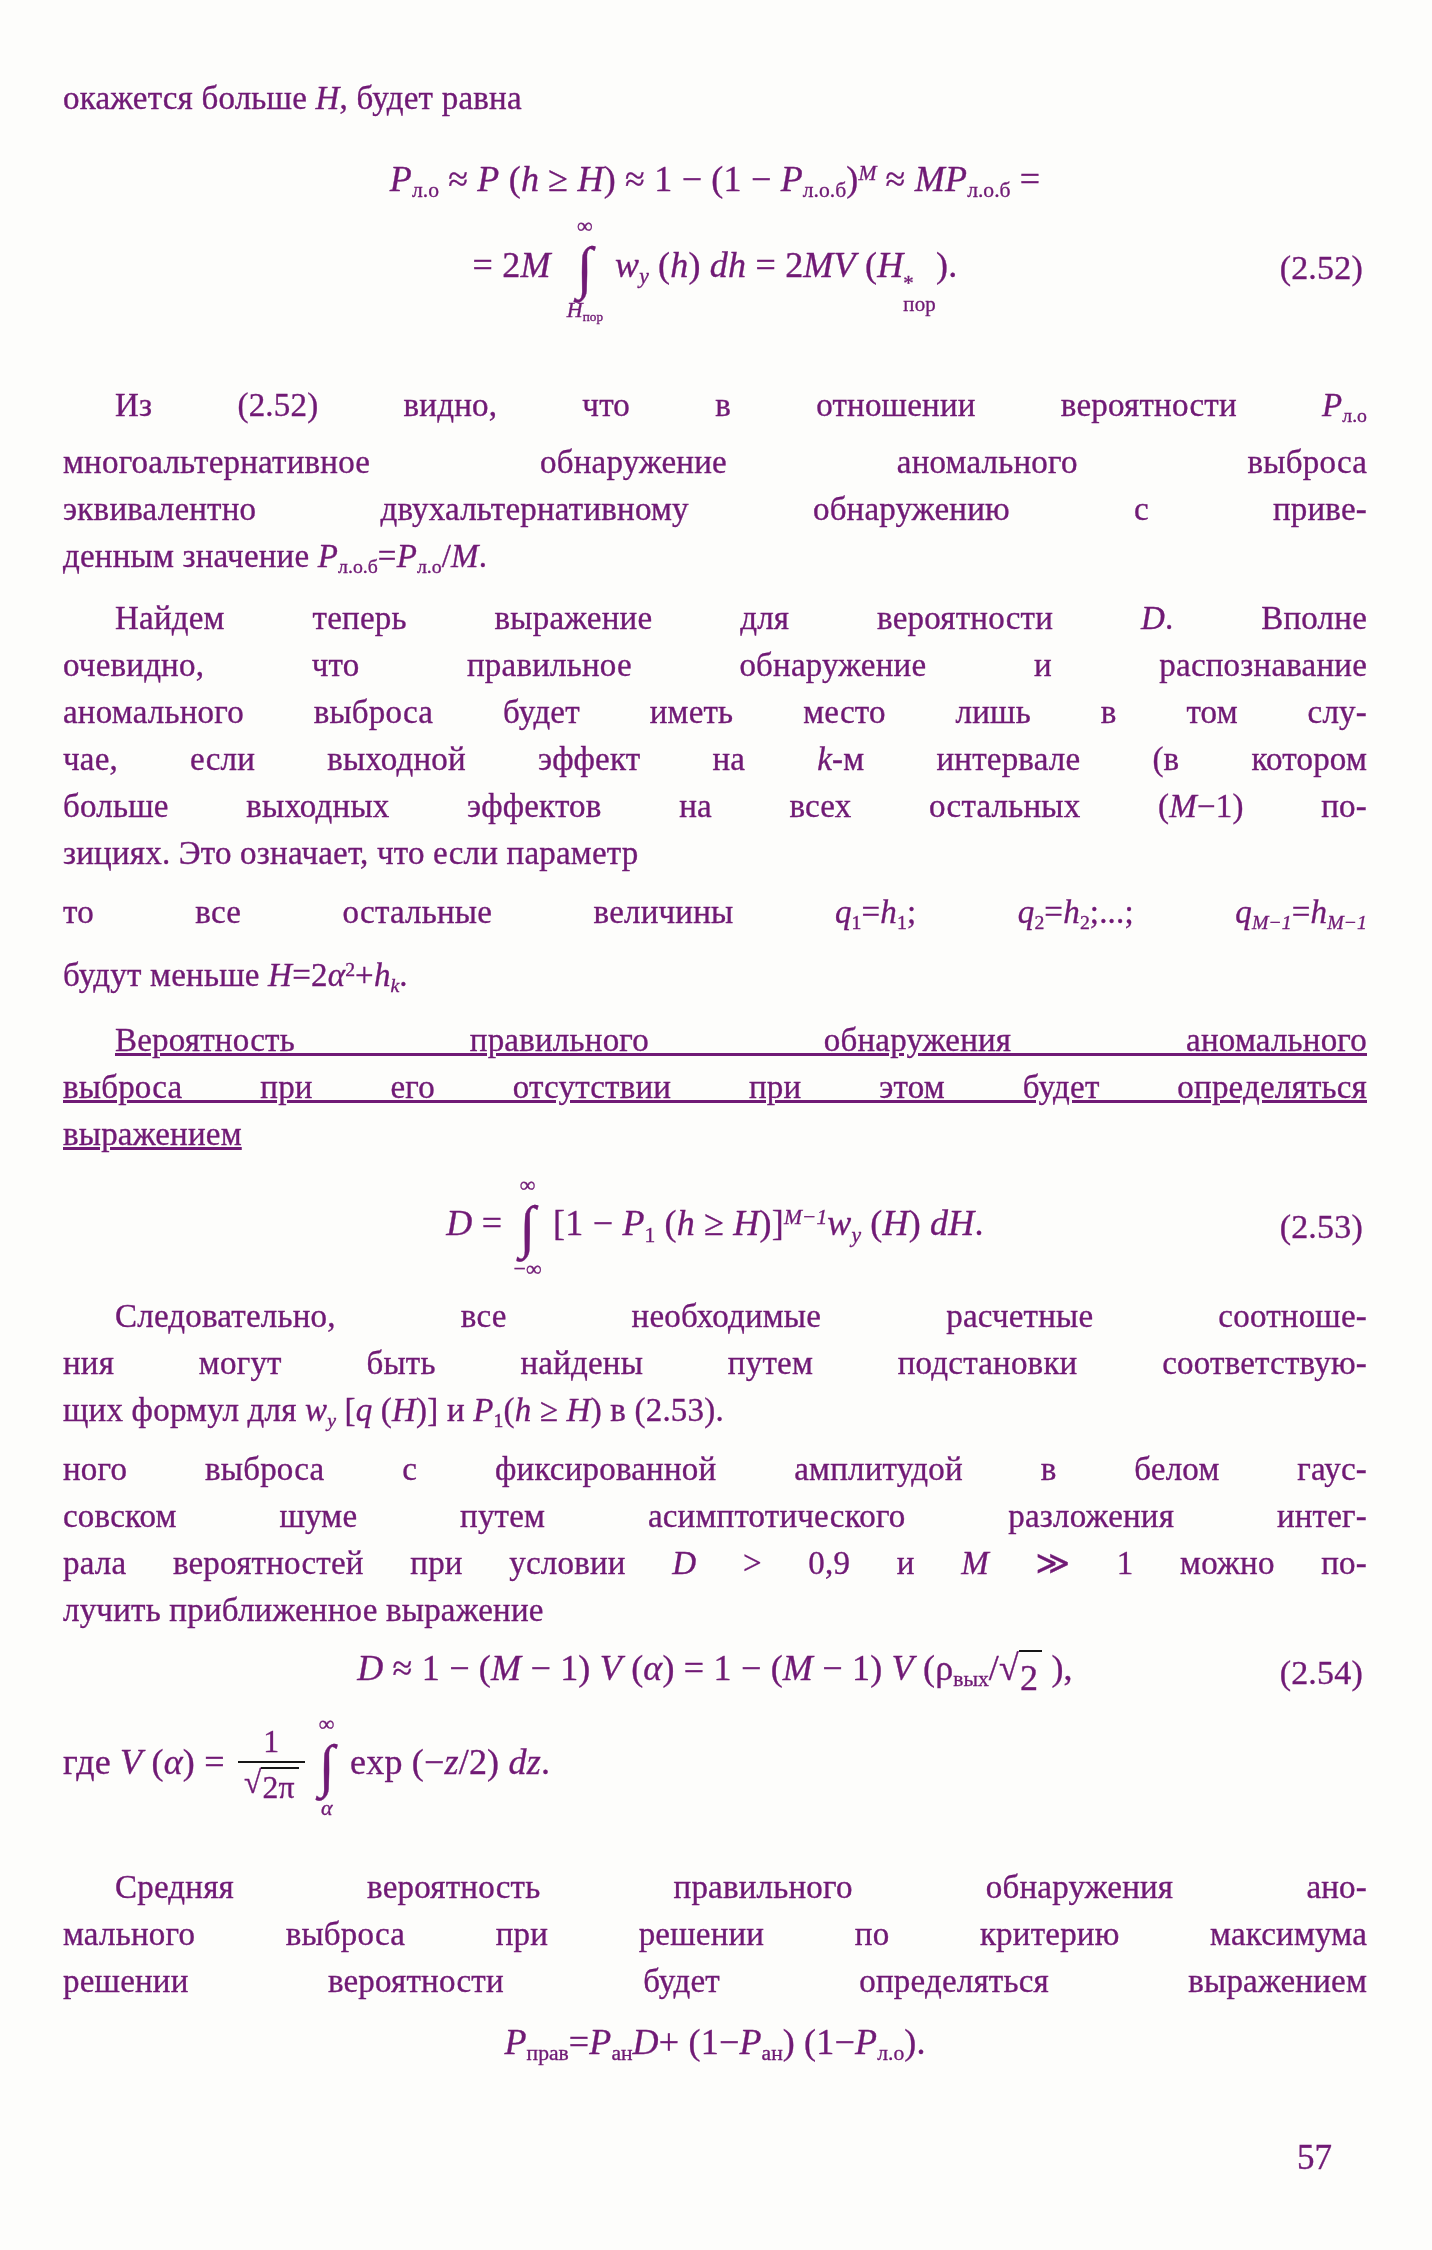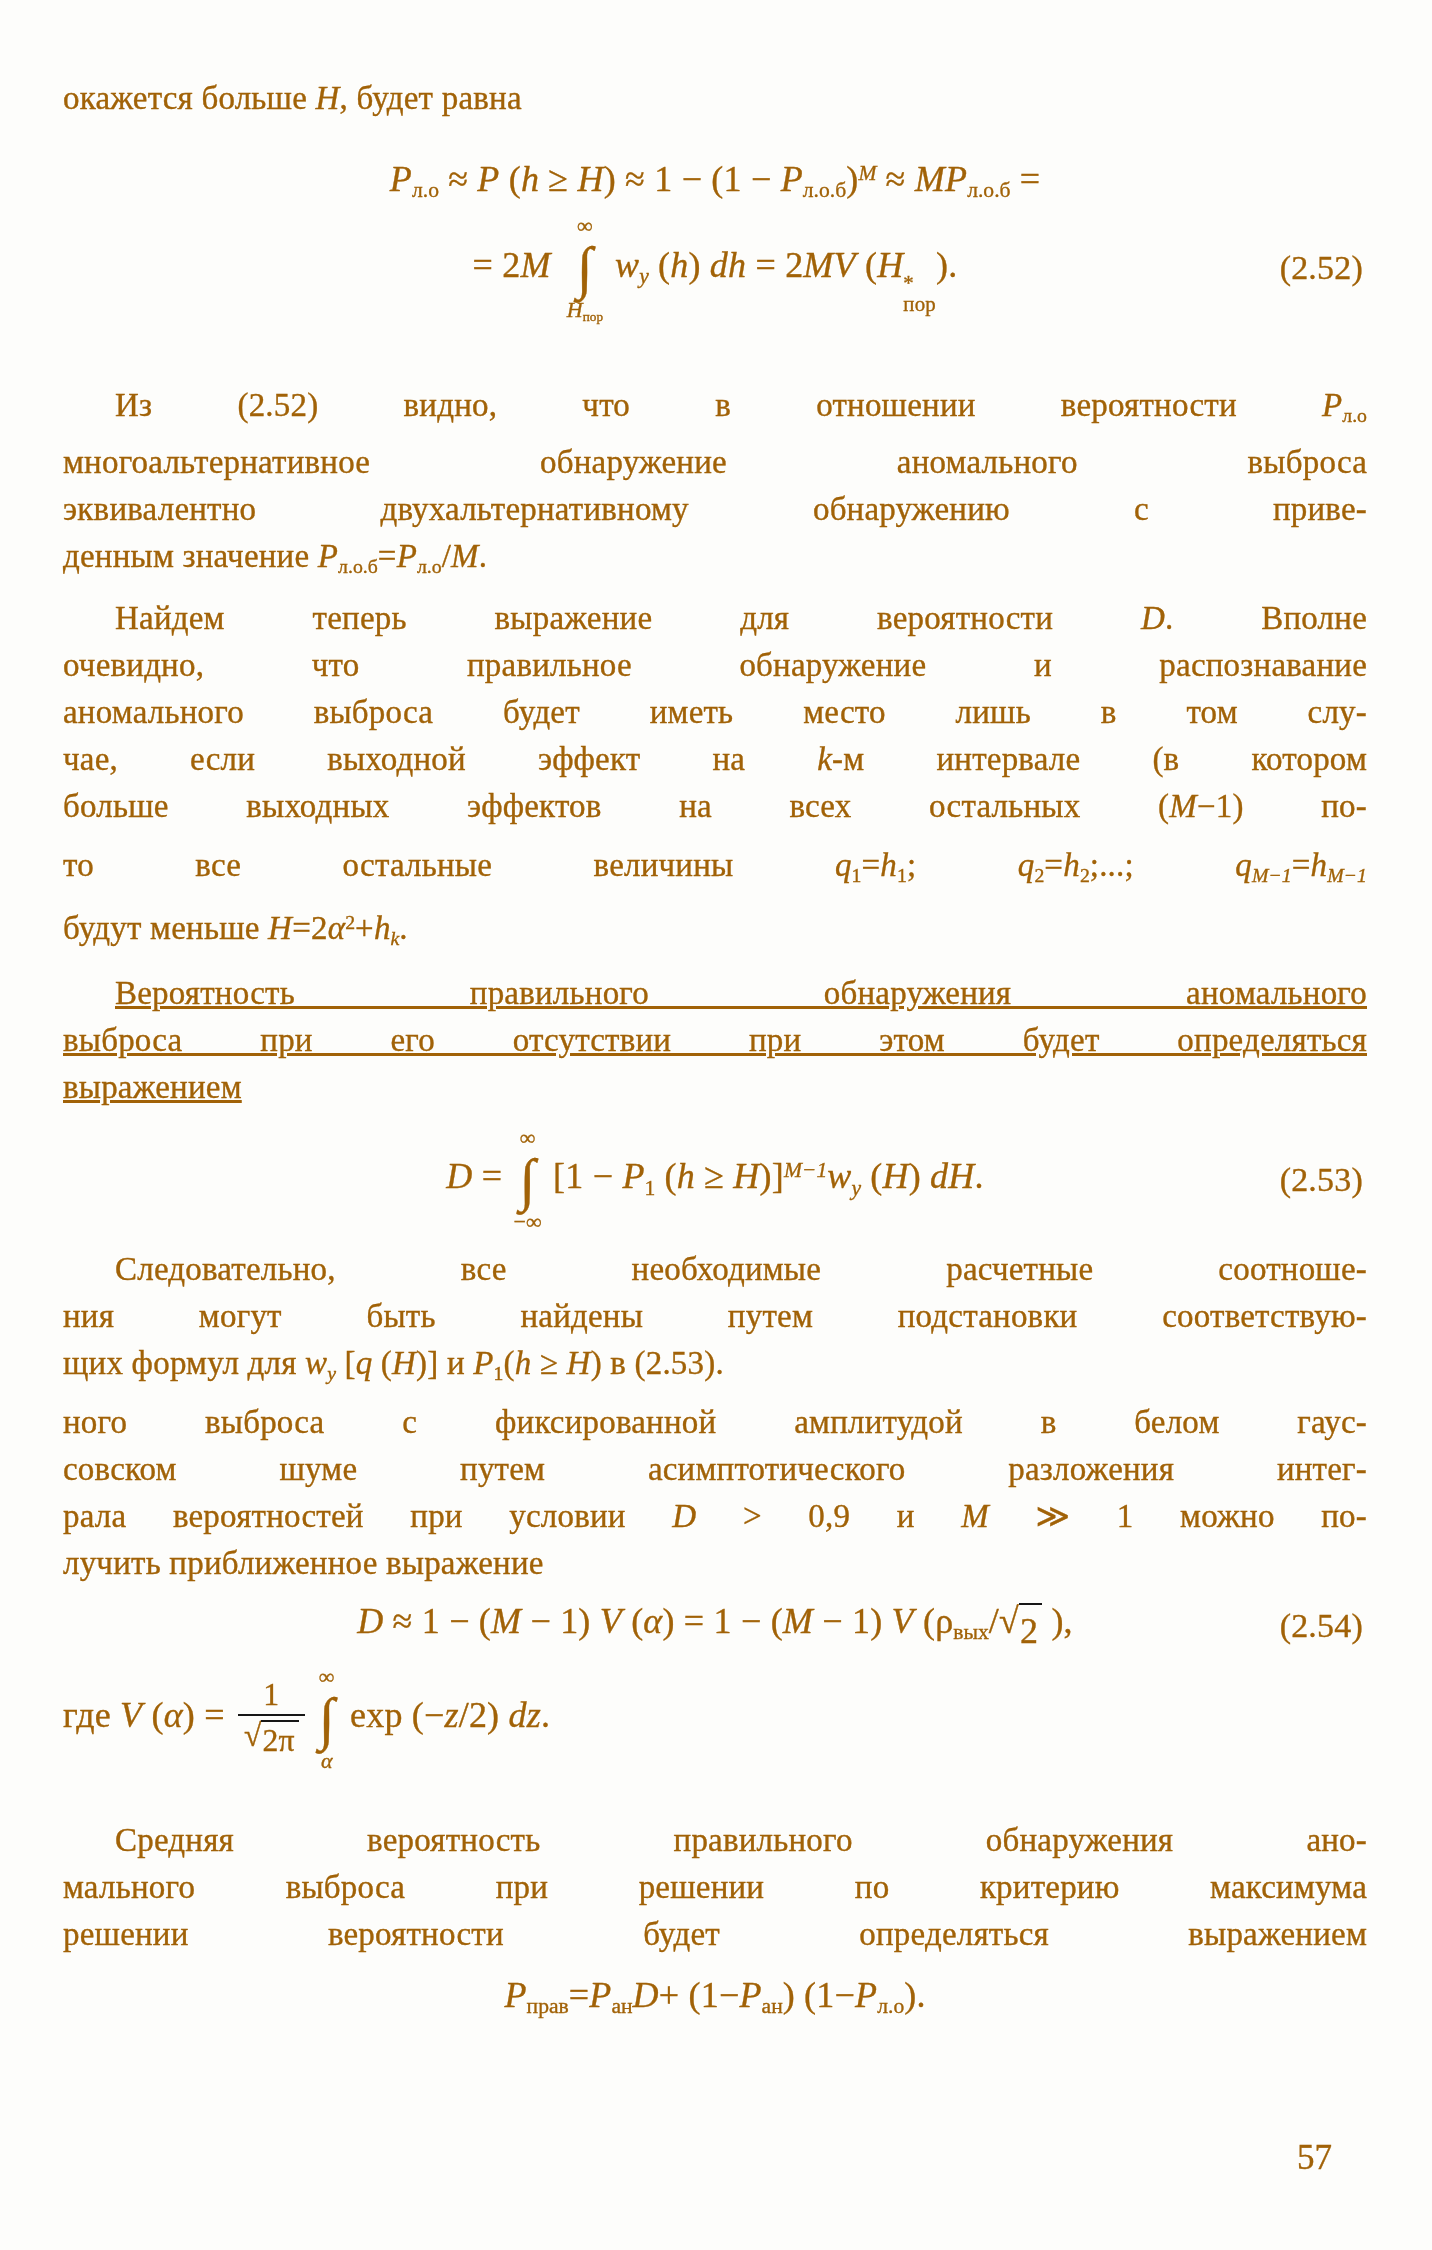--- a/index.html
+++ b/index.html
@@ -1,20 +1,20 @@
 <!DOCTYPE html>
 <html lang="ru"><head>
 <meta charset="utf-8">
 <style>
   html,body{margin:0;padding:0;background:#e8e8e6;}
   .page{
     position:relative;
     width:1432px;height:2250px;
     background:#fdfdfb;
-    color:#a16207;
+    color:#701a75;
     font-family:"Liberation Serif","DejaVu Serif",serif;
     overflow:hidden;
   }
   #text-column{
     position:absolute;left:63px;top:75px;width:1304px;
     font-size:33px;
     letter-spacing:.2px;
     -webkit-text-stroke:.35px currentColor;
   }
   
@@ -91,20 +91,21 @@
         <div class="tline just"><span class="mt">многоальтернативное обнаружение аномального выброса</span></div>
         <div class="tline just"><span class="mt">эквивалентно двухальтернативному обнаружению с приве-</span></div>
         <div class="tline"><span class="mt">денным значение </span><span class="mi">P</span><span class="msub">л.о.б</span><span class="mt">=</span><span class="mi">P</span><span class="msub">л.о</span><span class="mt">/</span><span class="mi">M</span><span class="mt">.</span></div>
       </div>
       <div class="block b4">
         <div class="tline just ind"><span class="mt">Найдем теперь выражение для вероятности </span><span class="mi">D</span><span class="mt">. Вполне</span></div>
         <div class="tline just"><span class="mt">очевидно, что правильное обнаружение и распознавание</span></div>
         <div class="tline just"><span class="mt">аномального выброса будет иметь место лишь в том слу-</span></div>
         <div class="tline just"><span class="mt">чае, если выходной эффект на </span><span class="mi">k</span><span class="mt">-м интервале (в котором</span></div>
         <div class="tline just"><span class="mt">больше выходных эффектов на всех остальных (</span><span class="mi">M</span><span class="mt">−1) по-</span></div>
+        <div class="tline"><span class="mt">зициях. Это означает, что если параметр</span></div>
       </div>
       <div class="block b6">
         <div class="tline just"><span class="mt">то все остальные величины </span><span class="mi">q</span><span class="msub">1</span><span class="mt">=</span><span class="mi">h</span><span class="msub">1</span><span class="mt">; </span><span class="mi">q</span><span class="msub">2</span><span class="mt">=</span><span class="mi">h</span><span class="msub">2</span><span class="mt">;...; </span><span class="mi">q</span><span class="msub mi">M−1</span><span class="mt">=</span><span class="mi">h</span><span class="msub mi">M−1</span></div>
         <div class="tline"><span class="mt">будут меньше </span><span class="mi">H</span><span class="mt">=2</span><span class="mi">α</span><span class="msup">2</span><span class="mt">+</span><span class="mi">h</span><span class="msub mi">k</span><span class="mt">.</span></div>
       </div>
       <div class="block b7">
         <div class="tline just ind"><span class="mt">Вероятность правильного обнаружения аномального</span></div>
         <div class="tline just"><span class="mt">выброса при его отсутствии при этом будет определяться</span></div>
         <div class="tline"><span class="mt">выражением</span></div>
       </div>

